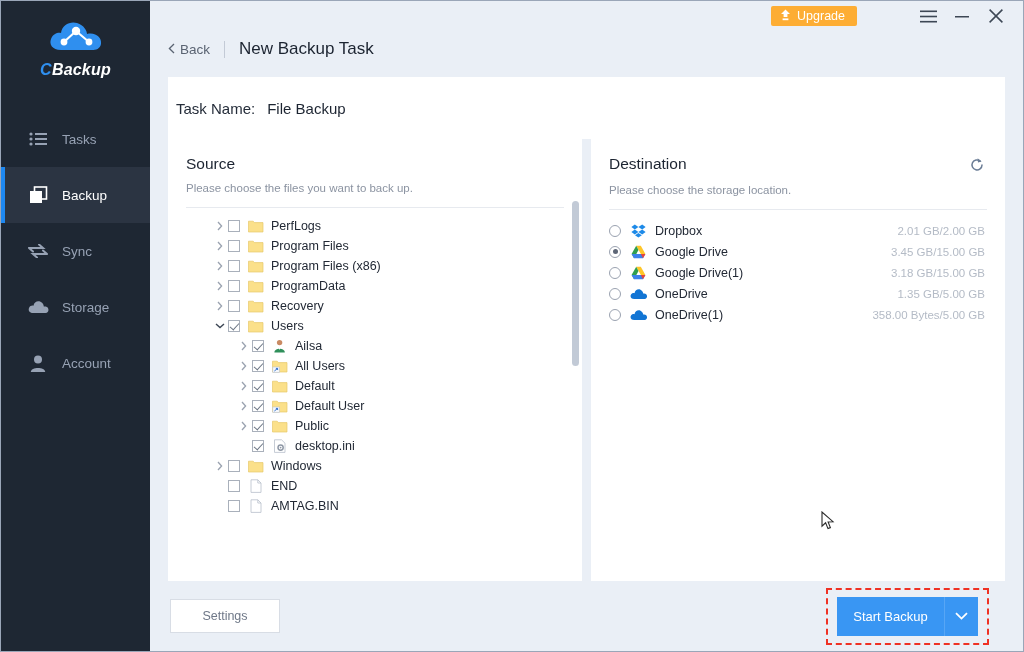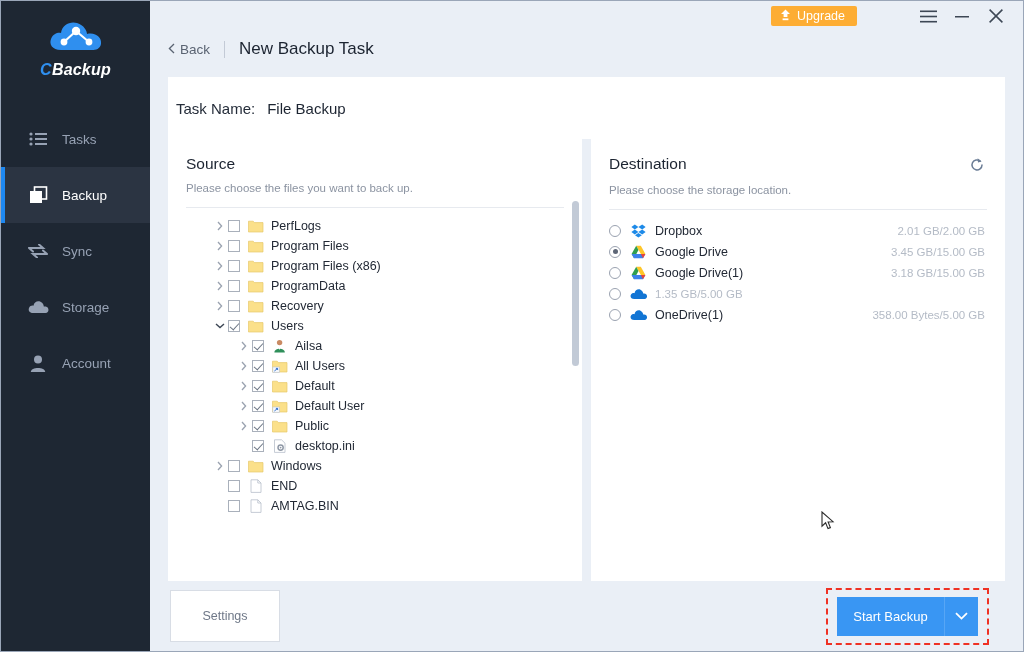--- a/index.html
+++ b/index.html
@@ -278,21 +278,21 @@
   .footer {
     height: 70px;
     flex: 0 0 70px;
     display: flex; align-items: center; justify-content: space-between;
     padding: 0 2px;
     position: relative;
   }
   .settings-btn {
     background: #ffffff;
     border: 1px solid #d8dde5;
-    width: 110px; height: 52px;
+    width: 110px; height: 34px;
     font-size: 12.5px;
     color: #6f7888;
     cursor: pointer;
     font-family: inherit;
   }
   .start-wrap {
     position: relative;
     margin-right: 14px;
     padding: 7px 9px;
     border: 2px dashed #ef3124;
@@ -706,20 +706,21 @@
                 <span class="dname">Google Drive(1)</span>
                 <span class="dquota">3.18 GB/15.00 GB</span>
               </div>
               <div class="drow">
                 <span class="radio"></span>
                 <span class="dicon">
                   <svg width="17" height="12" viewBox="0 0 17 12">
                     <path d="M4.2 11 C1.3 11 0 9 0.8 7 C1.6 5 3.6 4.8 4.5 5.2 C5 2 8 0.6 10.5 1.7 C12.6 2.7 13.2 4.6 13.2 5.6 C16.3 5 17.4 7.3 16.9 9.3 C16.5 10.7 15 11 13.8 11 Z" fill="#1275d4"></path>
                   </svg>
                 </span>
+                <span class="dname">OneDrive</span>
                 <span class="dquota">1.35 GB/5.00 GB</span>
               </div>
               <div class="drow">
                 <span class="radio"></span>
                 <span class="dicon">
                   <svg width="17" height="12" viewBox="0 0 17 12">
                     <path d="M4.2 11 C1.3 11 0 9 0.8 7 C1.6 5 3.6 4.8 4.5 5.2 C5 2 8 0.6 10.5 1.7 C12.6 2.7 13.2 4.6 13.2 5.6 C16.3 5 17.4 7.3 16.9 9.3 C16.5 10.7 15 11 13.8 11 Z" fill="#1275d4"></path>
                   </svg>
                 </span>
                 <span class="dname">OneDrive(1)</span>

